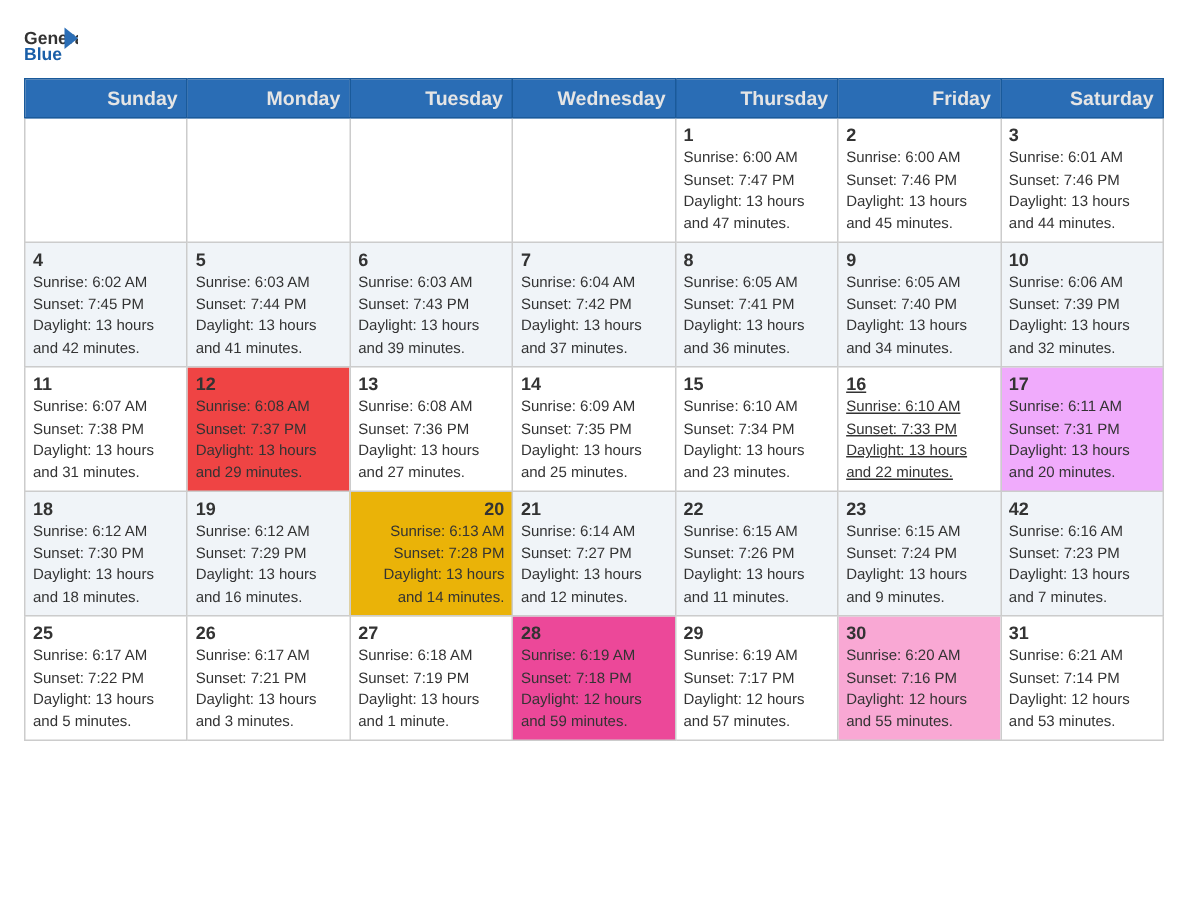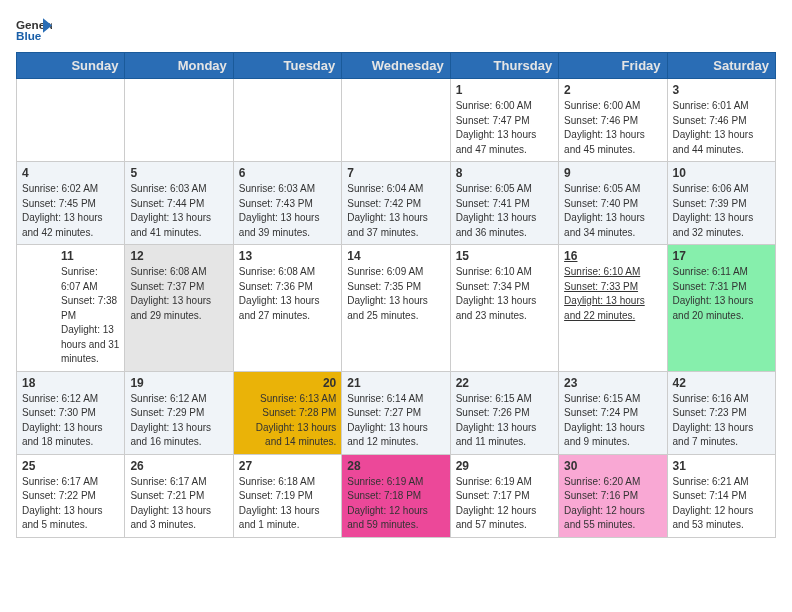--- a/index.html
+++ b/index.html
@@ -151,45 +151,45 @@
         <td style="background: rgb(240, 244, 248);">
           <span class="day-num">9</span>
           <div class="day-info">Sunrise: 6:05 AM<br>Sunset: 7:40 PM<br>Daylight: 13 hours and 34 minutes.</div>
         </td>
         <td style="background: rgb(240, 244, 248);">
           <span class="day-num">10</span>
           <div class="day-info">Sunrise: 6:06 AM<br>Sunset: 7:39 PM<br>Daylight: 13 hours and 32 minutes.</div>
         </td>
       </tr>
       <tr>
-        <td style="background: rgb(255, 255, 255); padding-left: 44px;">
+        <td style="background: rgb(255, 255, 255);">
           <span class="day-num">11</span>
           <div class="day-info">Sunrise: 6:07 AM<br>Sunset: 7:38 PM<br>Daylight: 13 hours and 31 minutes.</div>
         </td>
-        <td style="background: #e5e5e5; margin-left: 44px;">
+        <td style="background: #ef4444; margin-left: 44px;">
           <span class="day-num">12</span>
           <div class="day-info">Sunrise: 6:08 AM<br>Sunset: 7:37 PM<br>Daylight: 13 hours and 29 minutes.</div>
         </td>
         <td style="background: rgb(255, 255, 255);">
           <span class="day-num">13</span>
           <div class="day-info">Sunrise: 6:08 AM<br>Sunset: 7:36 PM<br>Daylight: 13 hours and 27 minutes.</div>
         </td>
         <td style="background: rgb(255, 255, 255);">
           <span class="day-num">14</span>
           <div class="day-info">Sunrise: 6:09 AM<br>Sunset: 7:35 PM<br>Daylight: 13 hours and 25 minutes.</div>
         </td>
         <td style="background: rgb(255, 255, 255);">
           <span class="day-num">15</span>
           <div class="day-info">Sunrise: 6:10 AM<br>Sunset: 7:34 PM<br>Daylight: 13 hours and 23 minutes.</div>
         </td>
         <td style="background: rgb(255, 255, 255); text-decoration: underline;">
           <span class="day-num">16</span>
           <div class="day-info">Sunrise: 6:10 AM<br>Sunset: 7:33 PM<br>Daylight: 13 hours and 22 minutes.</div>
         </td>
-        <td style="background: #86efac;">
+        <td style="background: #f0abfc;">
           <span class="day-num">17</span>
           <div class="day-info">Sunrise: 6:11 AM<br>Sunset: 7:31 PM<br>Daylight: 13 hours and 20 minutes.</div>
         </td>
       </tr>
       <tr>
         <td style="background: rgb(240, 244, 248);">
           <span class="day-num">18</span>
           <div class="day-info">Sunrise: 6:12 AM<br>Sunset: 7:30 PM<br>Daylight: 13 hours and 18 minutes.</div>
         </td>
         <td style="background: rgb(240, 244, 248);">

